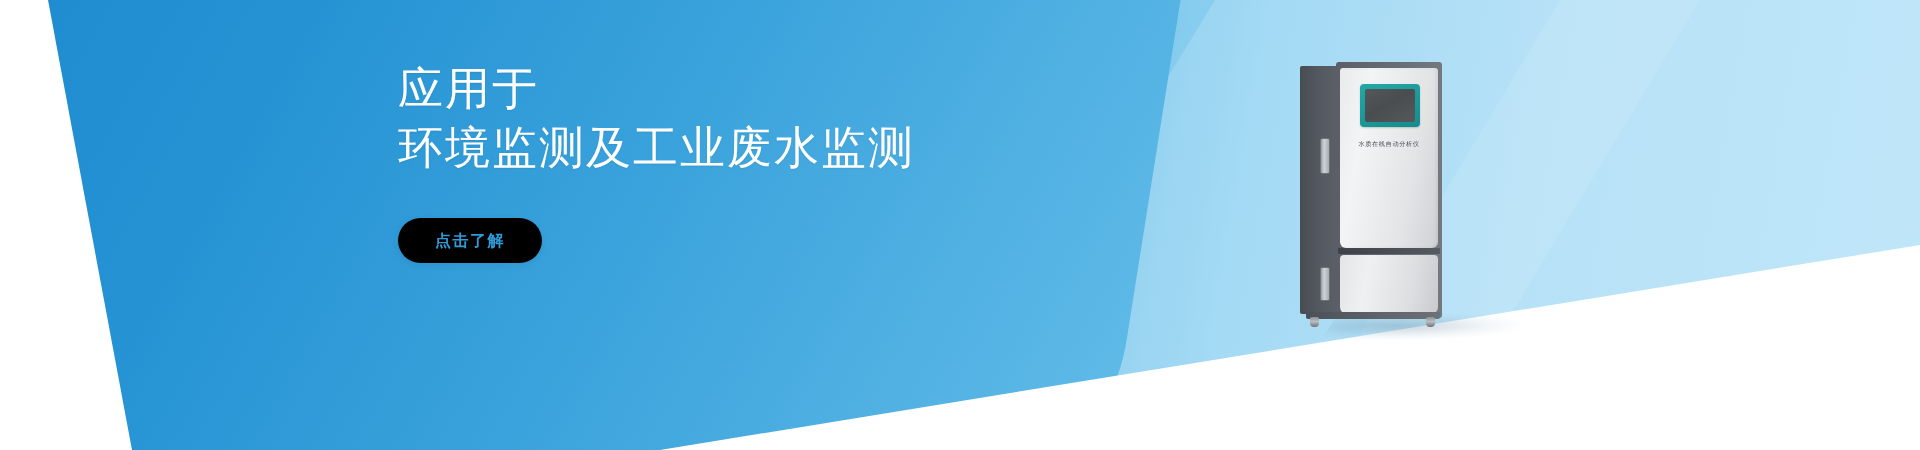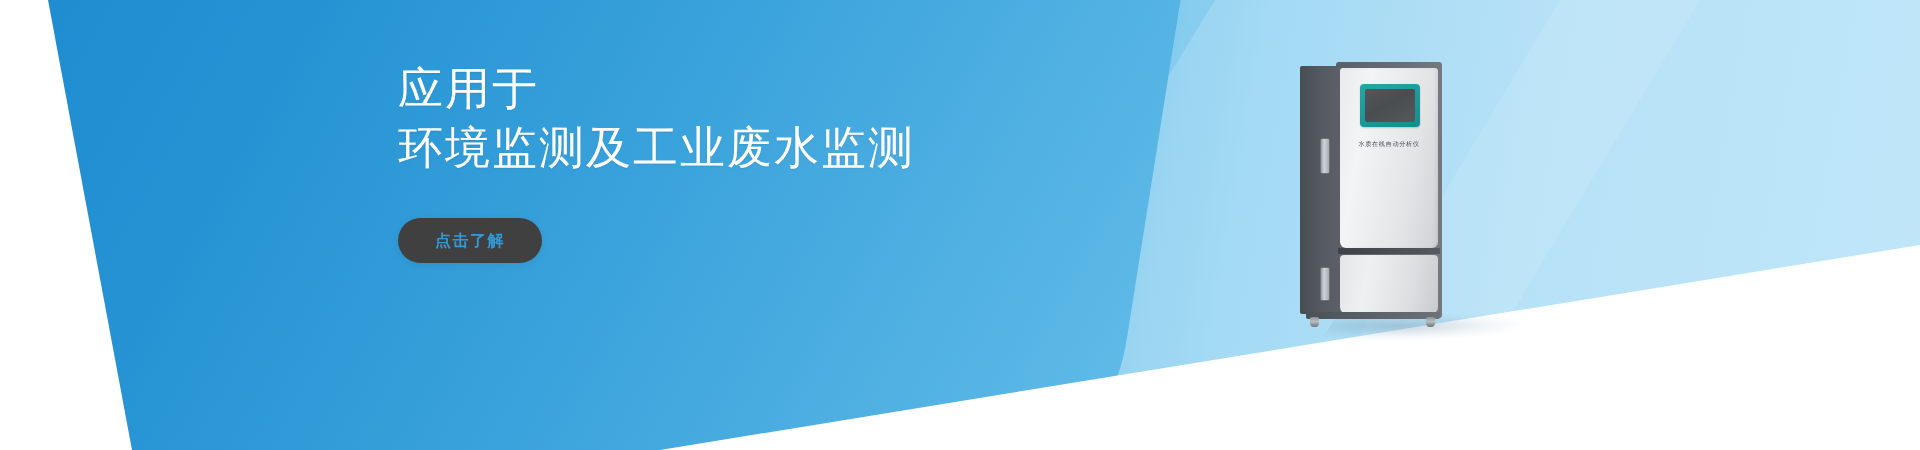--- a/index.html
+++ b/index.html
@@ -87,21 +87,21 @@
     letter-spacing:1px;
     font-weight:400;
   }
   .cta{
     display:inline-block;
     margin-top:41px;
     padding:0;
     width:144px;height:45px;
     line-height:45px;
     text-align:center;
-    background:#404040;
+    background:#000000;
     color:#2f9bd8;
     font-size:16px;
     font-weight:700;
     letter-spacing:1.5px;
     border:none;
     border-radius:24px;
     box-shadow:0 2px 6px rgba(0,60,110,0.10);
     cursor:pointer;
     font-family:inherit;
   }

